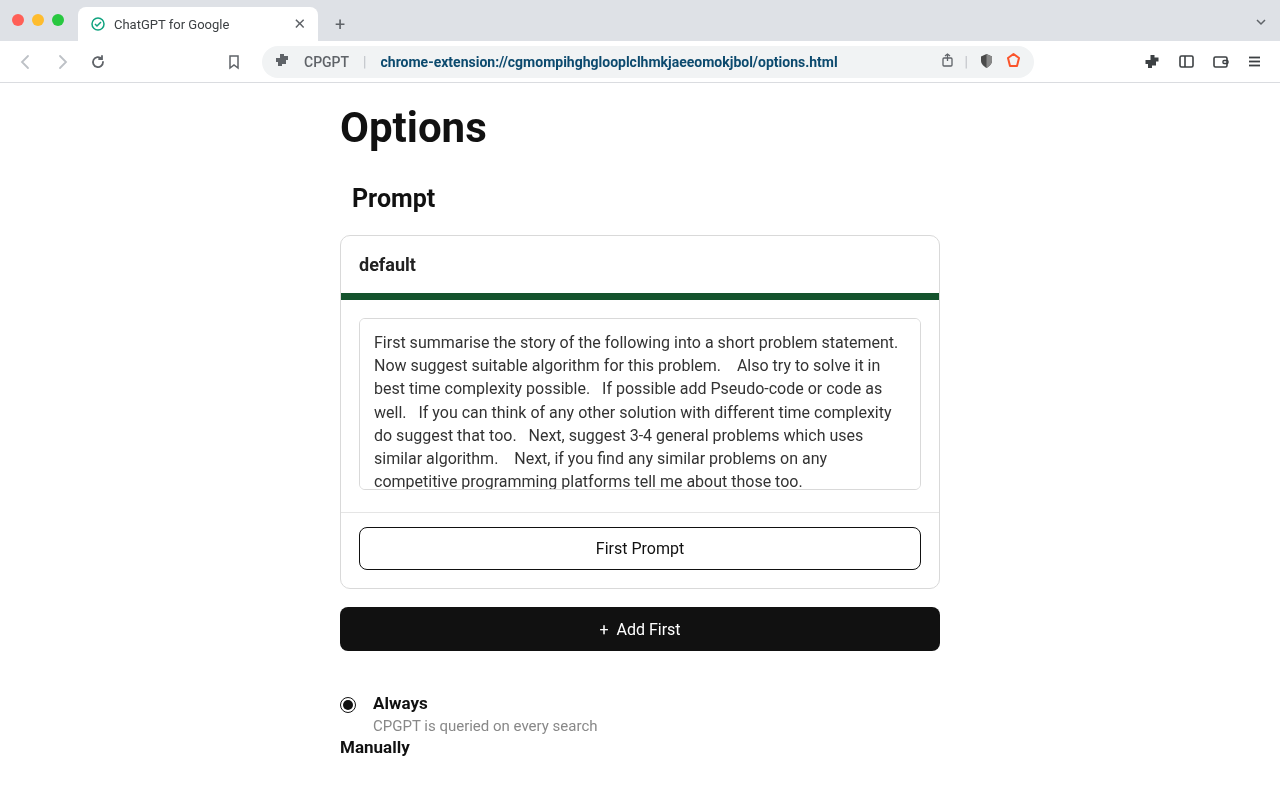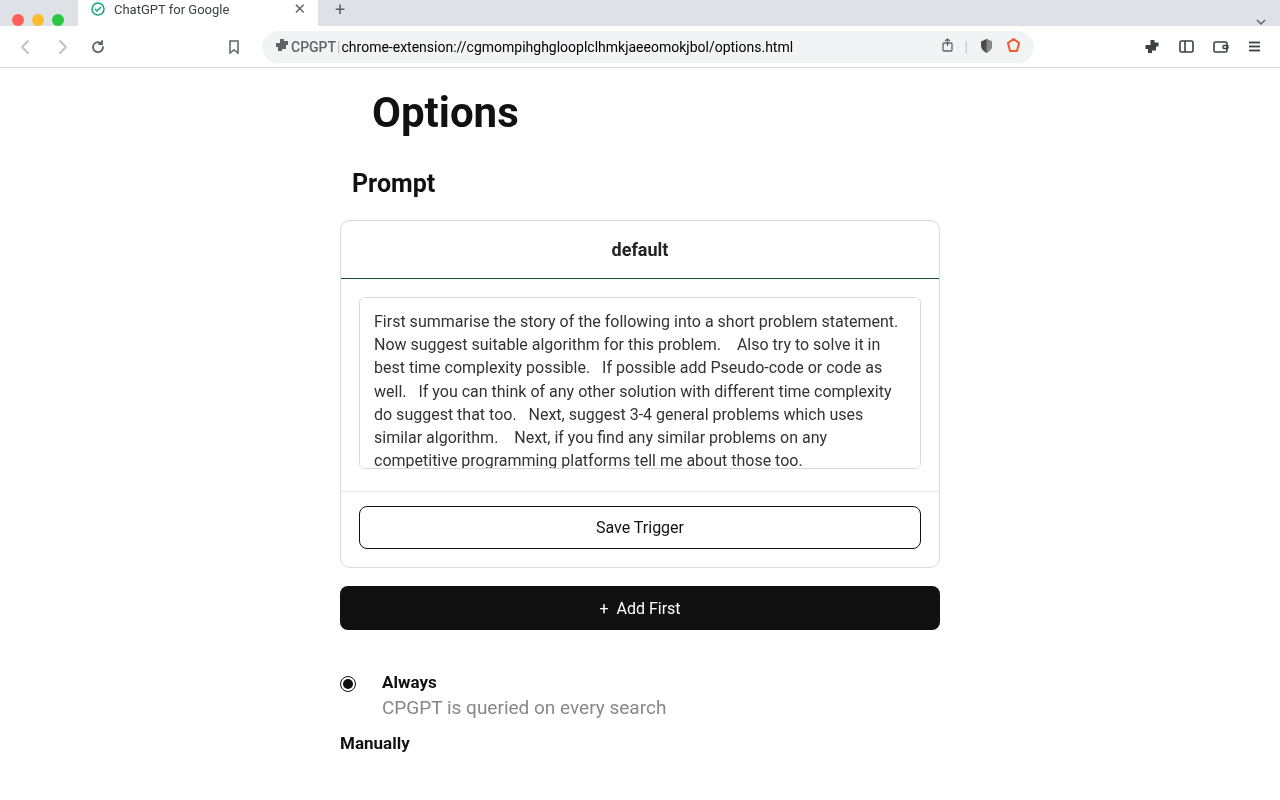--- a/index.html
+++ b/index.html
@@ -9,21 +9,21 @@
       font-family: -apple-system, BlinkMacSystemFont, "Segoe UI", Roboto, Helvetica, Arial, sans-serif;
     }
     body {
       width: 1280px;
       height: 800px;
       background: #fff;
       overflow: hidden;
     }
     .tab-bar {
       background: #dee1e6;
-      height: 26px;
+      height: 41px;
       display: flex;
       align-items: flex-end;
       padding-left: 78px;
       position: relative;
     }
     .traffic-lights {
       position: absolute;
       left: 12px;
       top: 14px;
       display: flex;
@@ -104,36 +104,37 @@
     .bookmark-btn { margin-left: 100px; }
     .address-bar {
       flex: 1;
       height: 32px;
       background: #f1f3f4;
       border-radius: 16px;
       display: flex;
       align-items: center;
       padding: 0 12px;
       margin: 0 8px;
-      gap: 1px;
+      gap: 14px;
       font-size: 14px;
     }
     .ext-icon {
       color: #5f6368;
     }
     .ext-label {
       color: #5f6368;
       font-weight: 500;
     }
     .divider {
       color: #bdc1c6;
     }
     .url {
-      color: #000000;
+      color: #0c4a6e;
       flex: 1;
+      font-weight: bold;
     }
     .addr-right {
       display: flex;
       align-items: center;
       gap: 10px;
     }
     .shield-icon svg { display: block; }
     .brave-icon {
       color: #fb542b;
       font-weight: bold;
@@ -150,38 +151,36 @@
       justify-content: center;
     }
     .container {
       width: 600px;
     }
     .page-title {
       font-size: 42px;
       font-weight: 700;
       color: #111;
       margin-bottom: 32px;
-      margin-left: 32px;
     }
     .section-title {
       font-size: 25px;
       font-weight: 700;
       color: #111;
       margin-bottom: 22px;
       margin-left: 12px;
     }
     .card {
       border: 1px solid #d9d9d9;
       border-radius: 10px;
       overflow: hidden;
     }
     .card-header {
       padding: 18px 18px;
-      border-bottom: 1px solid #14532d;
-      text-align: center;
+      border-bottom: 7px solid #14532d;
     }
     .card-header-title {
       font-size: 18px;
       font-weight: 700;
       color: #222;
     }
     .card-body {
       padding: 18px;
     }
     .prompt-textarea {
@@ -228,22 +227,22 @@
     }
     .trigger-section {
       margin-top: 42px;
     }
     .radio-group {
       margin-top: 18px;
     }
     .radio-item {
       display: flex;
       align-items: flex-start;
-      gap: 26px;
-      margin-bottom: 14px;
+      gap: 17px;
+      margin-bottom: 2px;
     }
     .radio {
       width: 16px;
       height: 16px;
       border: 1.5px solid #777;
       border-radius: 50%;
       margin-top: 4px;
       position: relative;
       flex-shrink: 0;
     }
@@ -260,21 +259,21 @@
       top: 50%;
       left: 50%;
       transform: translate(-50%, -50%);
     }
     .radio-label {
       font-size: 17px;
       font-weight: 700;
       color: #111;
     }
     .radio-desc {
-      font-size: 19px;
+      font-size: 15px;
       color: #888;
       margin-top: 4px;
       text-align: center;
     }
   </style>
 </head>
 <body>
 
 <div class="tab-bar">
   <div class="traffic-lights">
@@ -386,21 +385,21 @@
     <h2 class="section-title">Prompt</h2>
 
     <div class="card">
       <div class="card-header">
         <div class="card-header-title">default</div>
       </div>
       <div class="card-body">
         <textarea class="prompt-textarea" style="">First summarise the story of the following into a short problem statement.   Now suggest suitable algorithm for this problem.    Also try to solve it in best time complexity possible.   If possible add Pseudo-code or code as well.   If you can think of any other solution with different time complexity do suggest that too.   Next, suggest 3-4 general problems which uses similar algorithm.    Next, if you find any similar problems on any competitive programming platforms tell me about those too.  </textarea>
       </div>
       <div class="card-footer">
-        <button class="save-btn">Save Trigger</button>
+        <button class="save-btn">First Prompt</button>
       </div>
     </div>
 
     <button class="add-btn">
       <span>+</span>
       <span>Add First</span>
     </button>
 
     <div class="trigger-section">
       <div class="radio-group">

